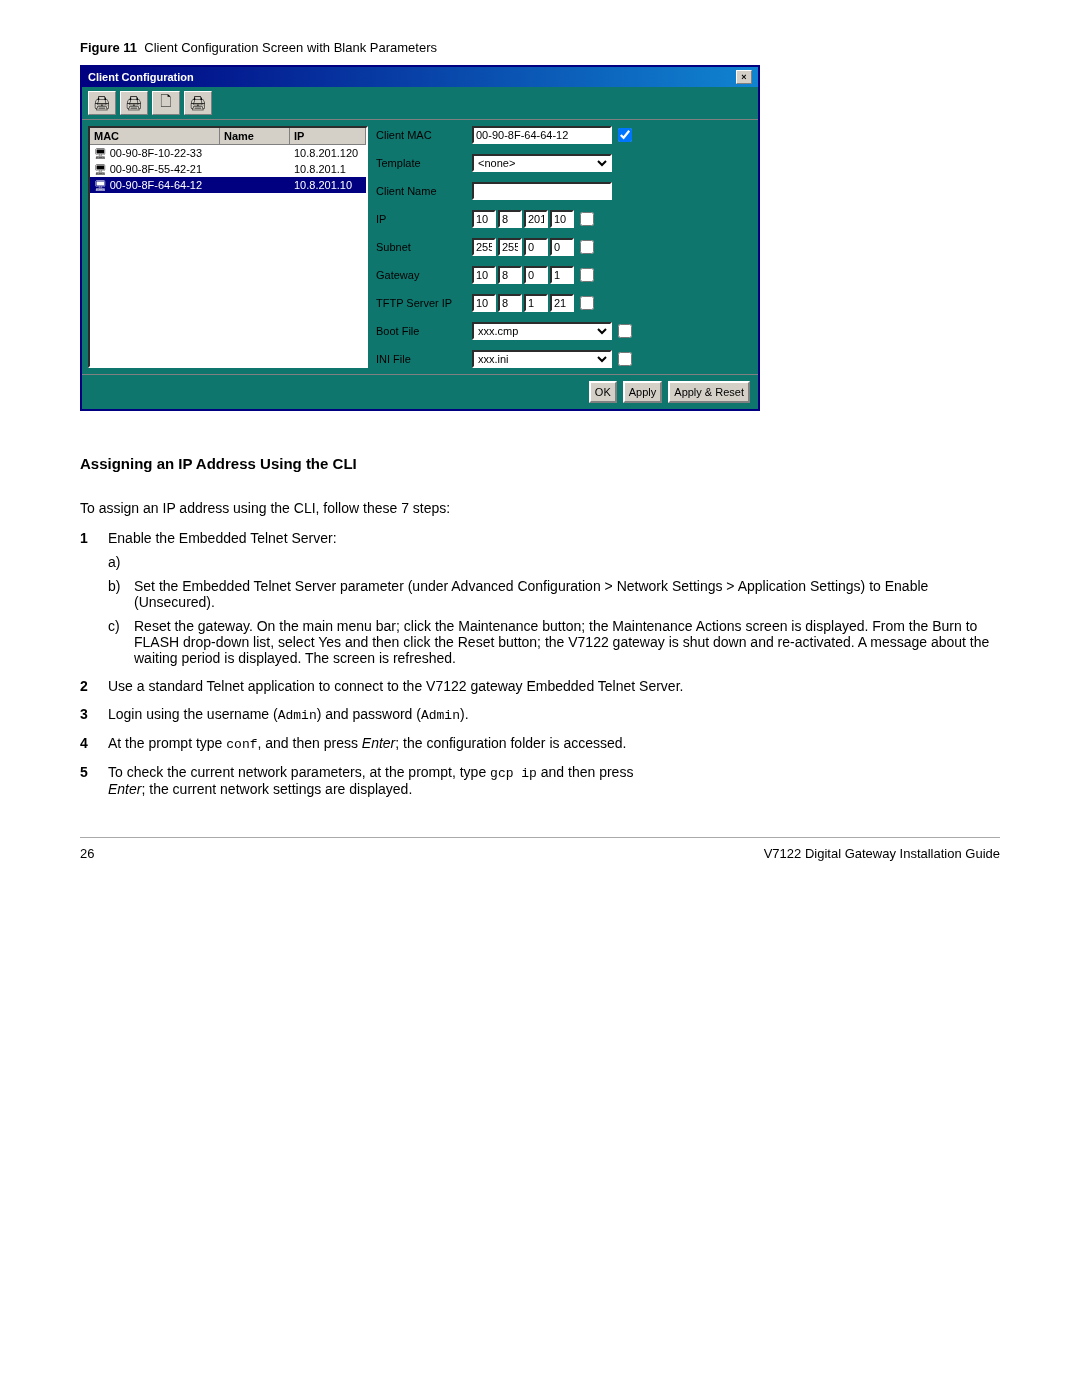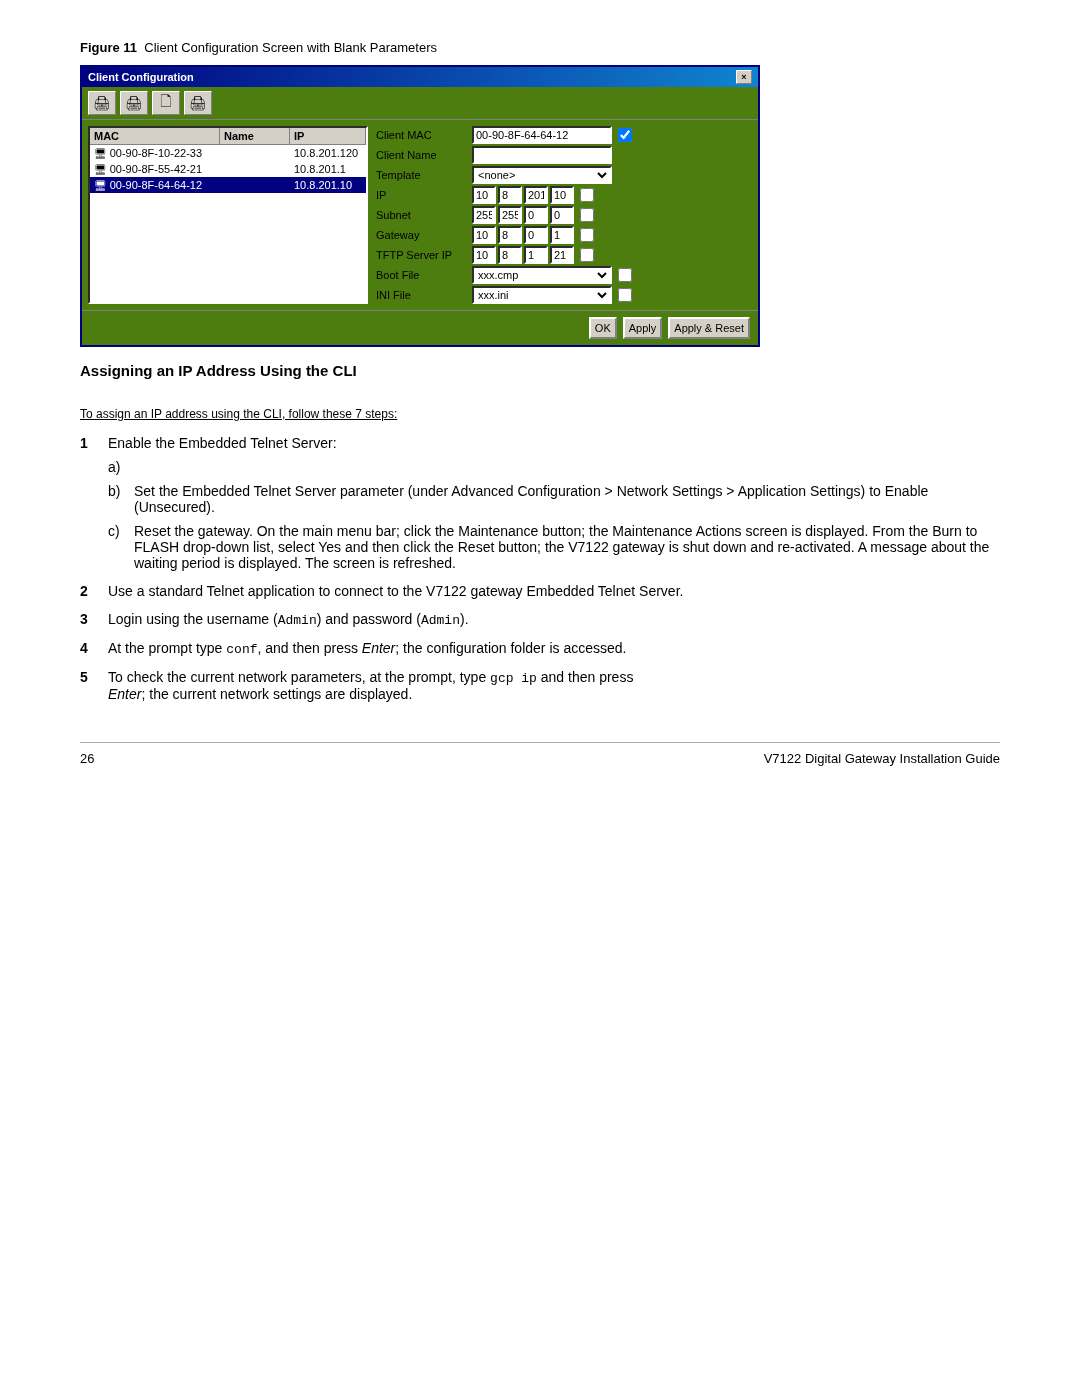--- a/index.html
+++ b/index.html
@@ -19,22 +19,22 @@
       margin-bottom: 10px;
     }
     .figure-caption strong {
       font-weight: bold;
     }
 
     
     .dialog-window {
       border: 2px solid #000080;
       width: 680px;
-      background: #4d7c0f;
-      margin-bottom: 15px;
+      background: #0f766e;
+      margin-bottom: 44px;
       font-family: 'MS Sans Serif', Arial, sans-serif;
       font-size: 11px;
     }
     .dialog-titlebar {
       background: linear-gradient(to right, #000080, #1084d0);
       color: white;
       padding: 3px 6px;
       display: flex;
       justify-content: space-between;
       align-items: center;
@@ -131,21 +131,21 @@
     }
     .list-cell:first-child { width: 130px; display: flex; align-items: center; }
     .list-cell:nth-child(2) { width: 70px; }
     .list-cell:nth-child(3) { flex: 1; }
 
     
     .right-panel {
       flex: 1;
       display: flex;
       flex-direction: column;
-      gap: 2px;
+      gap: 10px;
       font-size: 11px;
     }
     .form-row {
       display: flex;
       align-items: center;
       gap: 6px;
     }
     .form-label {
       width: 90px;
       text-align: left;
@@ -203,23 +203,22 @@
     }
 
     
     .section-heading {
       font-size: 15px;
       font-weight: bold;
       margin-bottom: 28px;
       margin-top: 10px;
     }
     .intro-text {
-      font-size: 12px;
+      font-size: 14px;
       margin-bottom: 14px;
-      text-decoration: underline;
     }
     .step-list {
       margin-left: 0;
       list-style: none;
     }
     .step-item {
       display: flex;
       gap: 10px;
       margin-bottom: 12px;
       font-size: 14px;
@@ -330,29 +329,29 @@
 
     <div class="right-panel">
 
       <div class="form-row">
         <span class="form-label">Client MAC</span>
         <input class="form-input form-input-wide" type="text" value="00-90-8F-64-64-12" style="">
         <input type="checkbox" class="form-checkbox" checked="" style="">
       </div>
 
       <div class="form-row">
-        <span class="form-label">Client Name</span>
-        <input class="form-input form-input-wide" type="text" value="" style="">
-      </div>
-
-      <div class="form-row">
         <span class="form-label">Template</span>
         <select class="form-select">
           <option>&lt;none&gt;</option>
         </select>
+      </div>
+
+      <div class="form-row">
+        <span class="form-label">Client Name</span>
+        <input class="form-input form-input-wide" type="text" value="" style="">
       </div>
 
       <div class="form-row">
         <span class="form-label">IP</span>
         <div class="ip-fields">
           <input class="form-input form-input-narrow" type="text" value="10" style="">
           <input class="form-input form-input-narrow" type="text" value="8" style="">
           <input class="form-input form-input-narrow" type="text" value="201" style="">
           <input class="form-input form-input-narrow" type="text" value="10" style="">
         </div>

